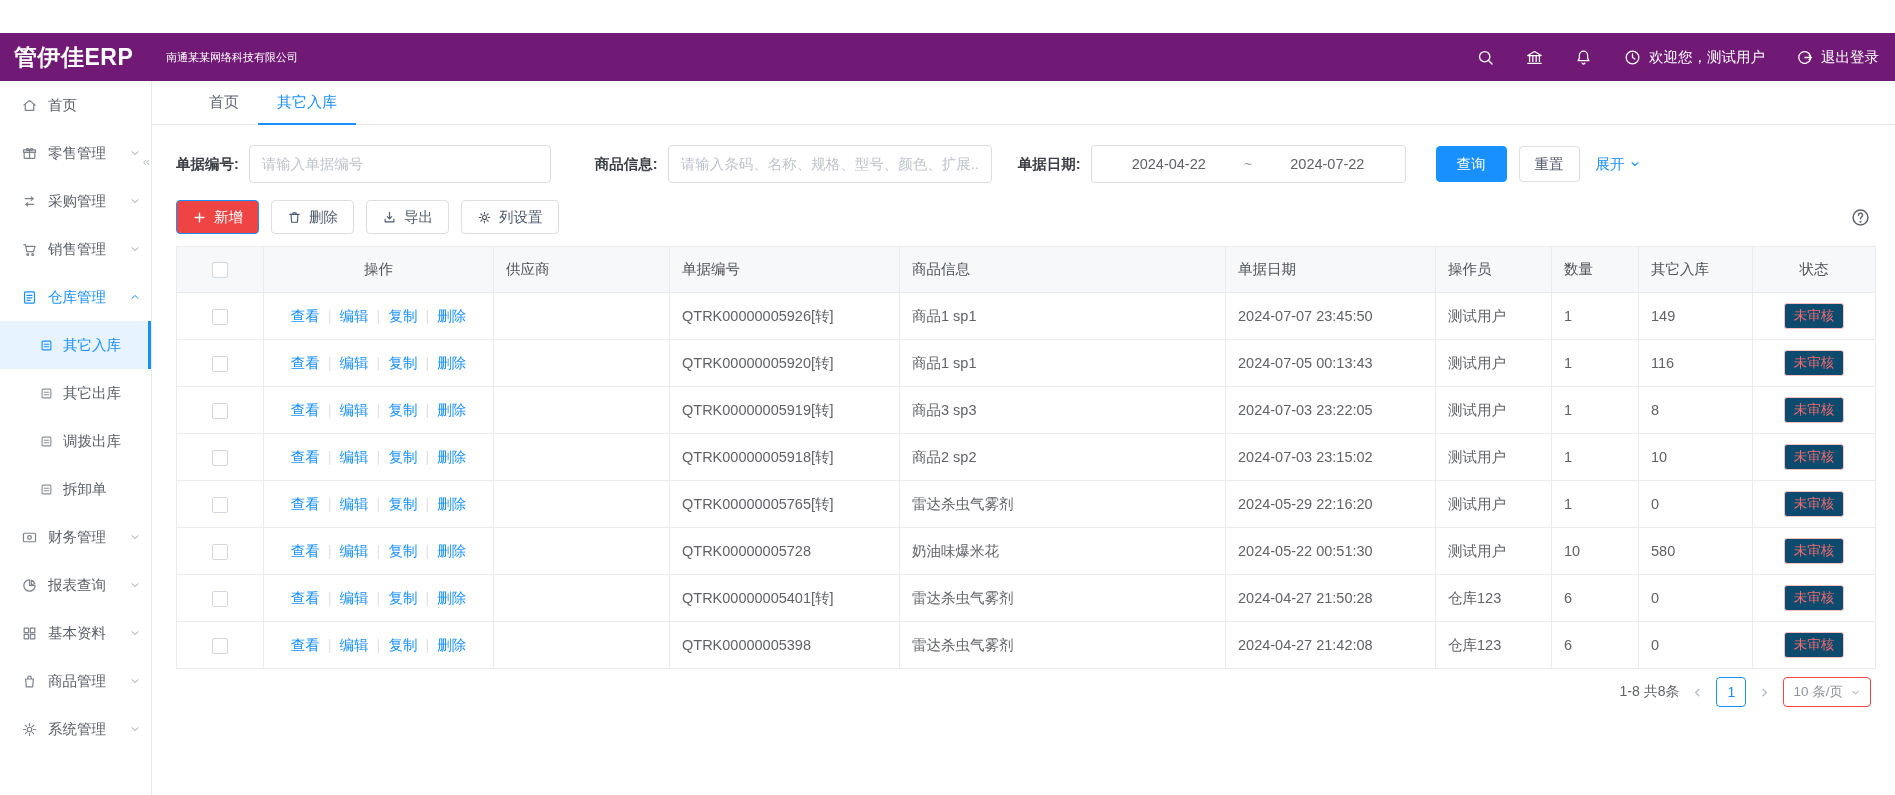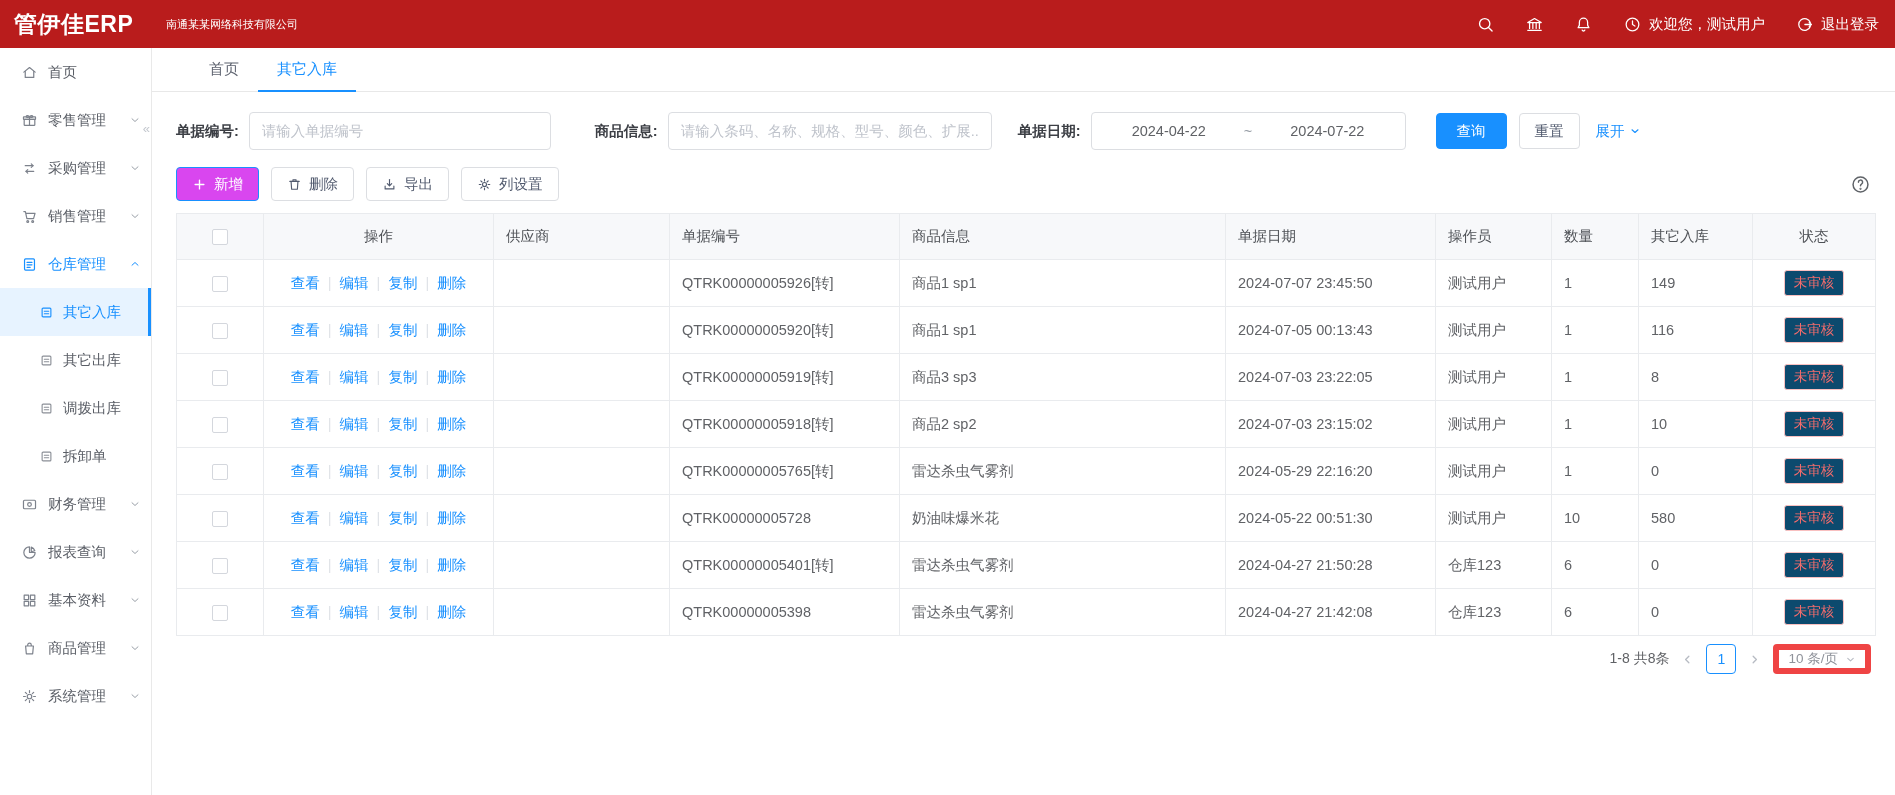--- a/index.html
+++ b/index.html
@@ -1,21 +1,21 @@
 <!DOCTYPE html>
 <html><head>
 <meta charset="utf-8">
 <style>
   * { margin:0; padding:0; box-sizing:border-box; }
   html,body { width:1895px; height:795px; overflow:hidden; }
   body { font-family:"Liberation Sans","DejaVu Sans",sans-serif; background:#fff; color:#606266; font-size:14.5px; }
   svg { display:block; }
 
   
-  .topbar { height:48px; background:#b91c1c; display:flex; align-items:center; color:#fff; }
+  .topbar { height:48px; background:#701a75; display:flex; align-items:center; color:#fff;margin-top:33px; }
   .logo { width:152px; flex:none; padding-left:14px; font-size:23px; font-weight:bold; letter-spacing:.5px; white-space:nowrap; }
   .company { font-size:11px; margin-left:14px; white-space:nowrap;font-family:Liberation Serif, serif; }
   .top-right { margin-left:auto; display:flex; align-items:center; gap:30px; padding-right:16px; }
   .top-ic { width:19px; height:19px; color:#fff; cursor:pointer; }
   .top-group { display:flex; align-items:center; gap:7px; font-size:14.5px; white-space:nowrap; cursor:pointer; }
 
   
   .layout { display:flex; height:747px; }
   .sidebar { width:152px; flex:none; background:#fff; border-right:1px solid #e9e9e9; position:relative; }
   .menu-item { height:48px; display:flex; align-items:center; padding:0 10px 0 21px; color:#5a5e66; cursor:pointer; }
@@ -49,21 +49,21 @@
   .btn { height:36px; border-radius:4px; font-size:14.5px; cursor:pointer; font-family:inherit; }
   .btn-primary { background:#1890ff; border:1px solid #1890ff; color:#fff; padding:0 20px; }
   .btn-plain { background:#fff; border:1px solid #dcdee2; color:#515a6e; padding:0 15px; margin-left:12px; }
   .expand-link { color:#1890ff; display:flex; align-items:center; gap:4px; margin-left:16px; cursor:pointer; white-space:nowrap; }
   .expand-link svg { width:12px; height:12px; }
 
   
   .toolbar { display:flex; align-items:center; margin-top:17px; gap:12px; }
   .tb-btn { height:34px; border:1px solid #dcdee2; background:#fff; border-radius:4px; padding:0 15px; display:flex; align-items:center; gap:7px; font-size:14.5px; color:#515a6e; cursor:pointer; font-family:inherit; }
   .tb-btn svg { width:15px; height:15px; }
-  .tb-btn.primary { background:#d946ef; border-color:#1890ff; color:#fff; }
+  .tb-btn.primary { background:#ef4444; border-color:#1890ff; color:#fff; }
   .help-ic { margin-left:auto; width:21px; height:21px; color:#5f6368; cursor:pointer; }
 
   
   .table-wrap { margin-top:12px; }
   table { width:100%; border-collapse:collapse; table-layout:fixed; }
   th, td { border:1px solid #e9ebee; padding:0 12px; font-size:14.5px; overflow:hidden; white-space:nowrap; }
   th { background:#f7f8fa; height:46px; color:#4e5156; font-weight:500; text-align:left; }
   td { height:47px; color:#606266; background:#fff; }
   .center { text-align:center; }
   .col-check{width:87px;} .col-ops{width:230px;} .col-sup{width:176px;} .col-doc{width:230px;}
@@ -71,21 +71,21 @@
   .col-amt{width:114px;} .col-st{width:123px;}
   .checkbox { display:inline-block; width:16px; height:16px; border:1px solid #d4d7dd; border-radius:2px; background:#fff; vertical-align:middle; cursor:pointer; }
   .ops a { color:#1890ff; text-decoration:none; cursor:pointer; }
   .ops a:not(:first-child)::before { content:"|"; color:#e0e3e8; margin:0 8px; display:inline-block; }
   .badge { display:inline-block; padding:3px 9px; font-size:13.5px; color:#f56c6c; background:#0c4a6e; border:1px solid #f9c0c0; border-radius:3px; line-height:1.3; }
 
   
   .pagination { display:flex; justify-content:flex-end; align-items:center; gap:12px; margin-top:8px; color:#606266; font-size:14px; }
   .pg-chev { width:13px; height:13px; color:#b7bbc3; cursor:pointer; }
   .pg-num { width:30px; height:30px; border:1px solid #1890ff; color:#1890ff; border-radius:4px; display:flex; align-items:center; justify-content:center; background:#fff; cursor:pointer; }
-  .pg-size { height:30px; border:6px solid #ef4444; border-radius:4px; padding:0 9px; display:flex; align-items:center; gap:7px; color:#8f939b; font-size:13.5px; cursor:pointer; }
+  .pg-size { height:30px; border:1px solid #ef4444; border-radius:4px; padding:0 9px; display:flex; align-items:center; gap:7px; color:#8f939b; font-size:13.5px; cursor:pointer; }
   .pg-size svg { width:11px; height:11px; color:#b7bbc3; }
 </style>
 </head>
 <body>
 
 <header class="topbar">
   <div class="logo">管伊佳ERP</div>
   <div class="company">南通某某网络科技有限公司</div>
   <div class="top-right">
     <svg class="top-ic" viewBox="0 0 24 24" fill="none" stroke="currentColor" stroke-width="1.7" stroke-linecap="round">

